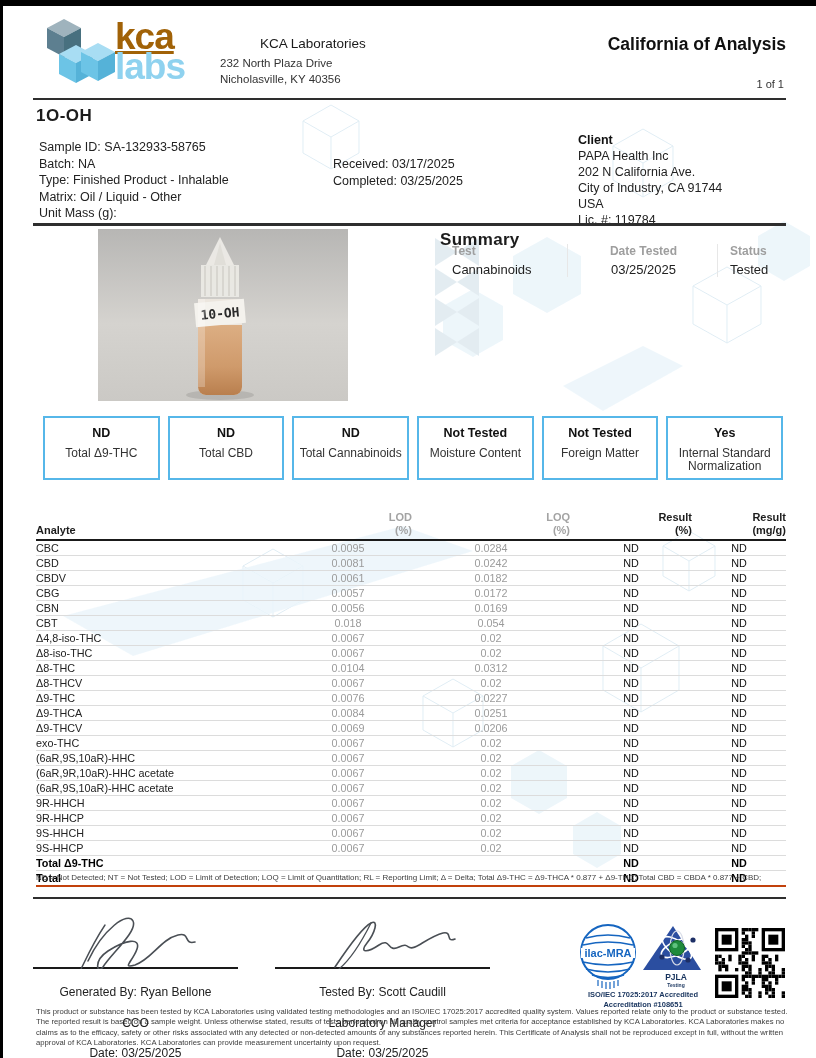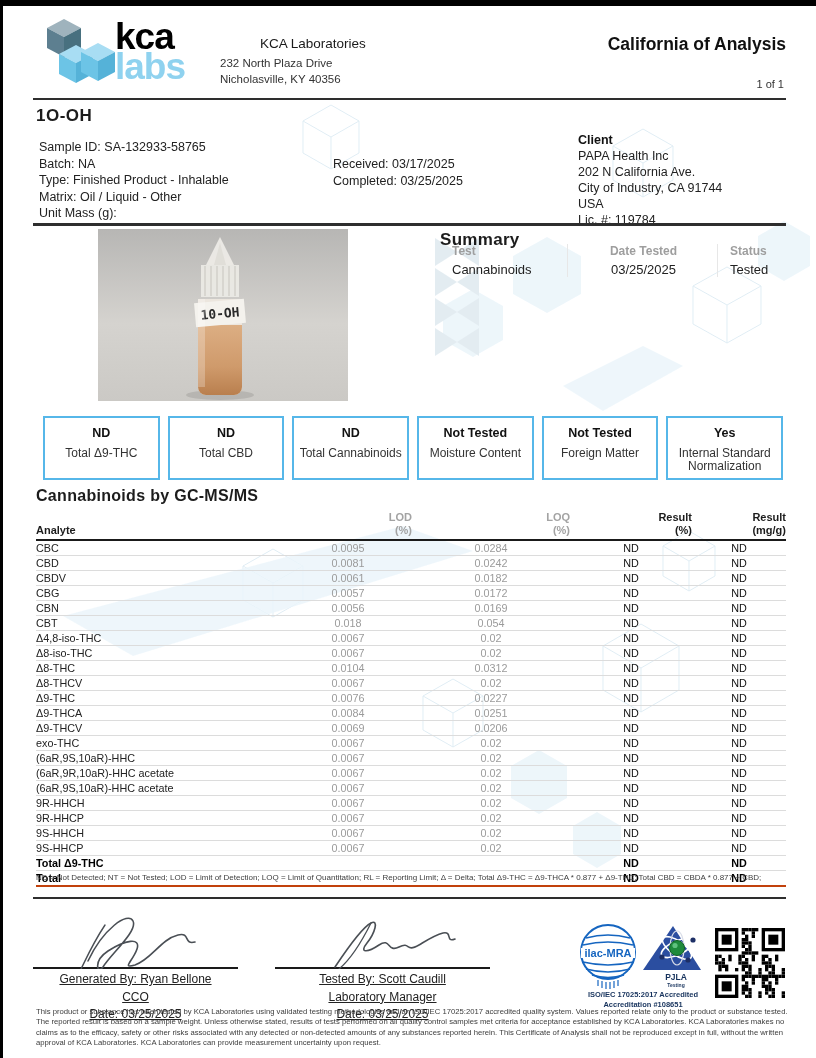--- a/index.html
+++ b/index.html
@@ -8,21 +8,21 @@
   .page { position:relative; width:816px; height:1058px; background:#fff; overflow:hidden;
           border-top:6px solid #000; border-left:3px solid #000; }
   .abs { position:absolute; }
 
   
   .watermark { position:absolute; inset:0; pointer-events:none; opacity:.8; }
 
   
   .logo-cubes { position:absolute; left:28px; top:12px; }
   .wordmark { position:absolute; left:112px; top:16px; line-height:.82; font-weight:bold; letter-spacing:-1px; }
-  .wordmark .kca { font-size:37px; color:#000000; }
+  .wordmark .kca { font-size:37px; color:#a16207;text-decoration:underline; }
   .wordmark .labs { font-size:37px; color:#8fd2ef; }
   .lab-block { position:absolute; left:217px; top:30px; font-size:11.5px; color:#333; line-height:16px; }
   .lab-block .lab-name { font-size:13.5px; font-weight:normal; color:#1a1a1a; margin-bottom:3px;padding-left:40px; }
   .contact-block { position:absolute; left:360px; top:35px; font-size:11.5px; color:#333; line-height:16px; }
   .cert-title { position:absolute; right:30px; top:28px; font-size:17.5px; font-weight:bold; color:#111; }
   .page-num { position:absolute; right:32px; top:72px; font-size:11px; color:#333; }
 
   .hr { position:absolute; left:30px; right:30px; height:2px; background:#2e2e2e; }
   .hr1 { top:92px; } .hr2 { top:217px; height:3px; } .hr3 { top:891px; }
 
@@ -64,21 +64,21 @@
   table.results tr.total-row td { font-weight:bold; color:#000; }
   table.results tr.total-row:last-child td { border-bottom:2px solid #c2410c; }
 
   .footnote { position:absolute; left:33px; top:867px; width:752px; font-size:8px; color:#3d3d3d; }
 
   
   .sig { position:absolute; top:903px; text-align:center; }
   .sig-left { left:30px; width:205px; } .sig-right { left:272px; width:215px; }
   .sig .sig-img { height:60px; position:relative; }
   .sig .sig-line { border-top:2px solid #1a1a1a; margin-top:-2px; }
-  .sig .sig-text { font-size:12px; color:#222; line-height:14.5px; margin-top:3px;text-decoration:underline; }
+  .sig .sig-text { font-size:12px; color:#222; line-height:14.5px; margin-top:16px; }
 
   
   .accred-text { position:absolute; left:565px; top:984px; width:150px; text-align:center;
                  font-size:7.5px; font-weight:bold; color:#16325c; line-height:9.5px; }
   .qr { position:absolute; left:712px; top:922px; }
 
   .disclaimer { position:absolute; left:33px; top:1001px; width:752px; font-size:7.7px; line-height:10.4px; color:#3c3c3c; }
 </style>
 </head>
 <body>
@@ -241,21 +241,20 @@
     <div class="box">
       <div class="box-value">Not Tested</div>
       <div class="box-label">Foreign Matter</div>
     </div>
     <div class="box">
       <div class="box-value">Yes</div>
       <div class="box-label">Internal Standard Normalization</div>
     </div>
   </div>
 
-  <div class="table-title">Cannabinoids by GC-MS/MS</div>
   <table class="results">
     <colgroup>
         <col style="width:248px">
         <col style="width:128px">
         <col style="width:158px">
         <col style="width:122px">
         <col style="width:94px">
       </colgroup>
     <thead>
       <tr>

